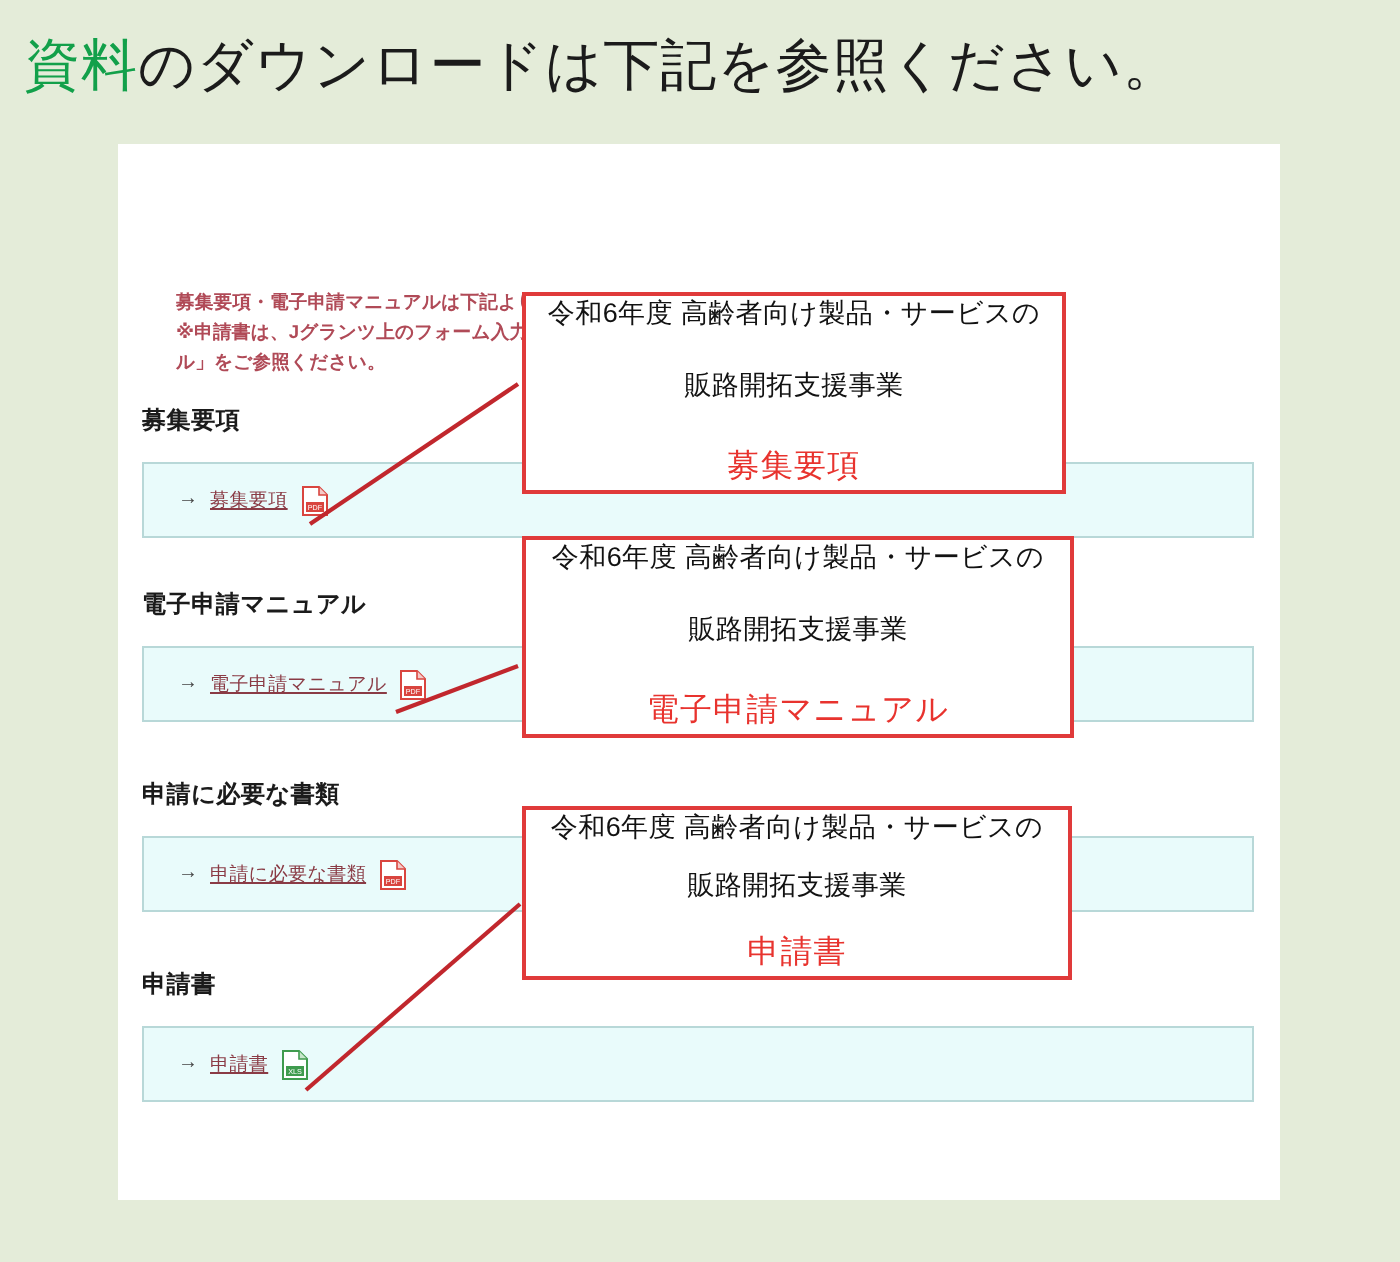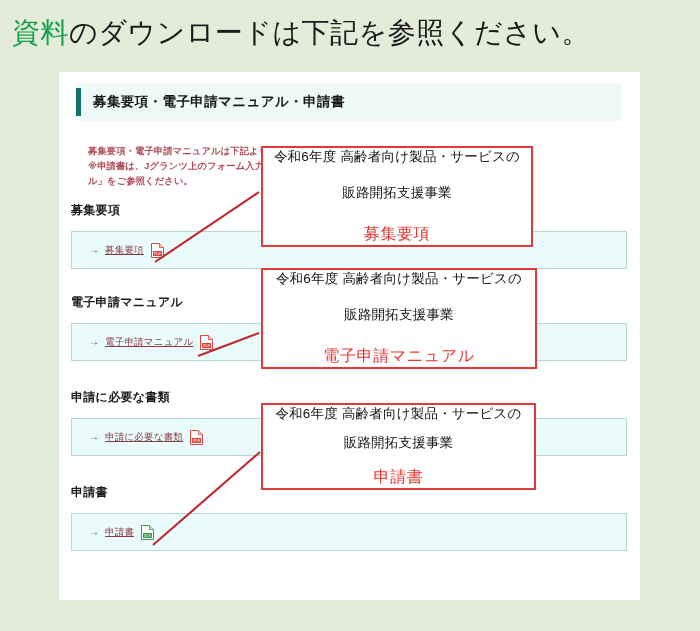--- a/index.html
+++ b/index.html
@@ -100,24 +100,20 @@
 <body>
 
 <div id="page">
 
   <div class="page-title">
     <span class="hl">資料</span><span>のダウンロードは下記を参照ください。</span>
   </div>
 
   <div class="card">
 
-    <div class="banner">
-      <div class="banner-bar"></div>
-      <div class="banner-title">募集要項・電子申請マニュアル・申請書</div>
-    </div>
 
     <div class="desc">
       <div>募集要項・電子申請マニュアルは下記よりダウンロードしてください。</div>
       <div>※申請書は、Jグランツ上のフォーム入力及びファイル添付が必要です。詳細は「電子申請マニュア</div>
       <div>ル」をご参照ください。</div>
     </div>
 
     <div class="section" style="top:130px;">
       <div class="section-label">募集要項</div>
       <div class="link-box">

